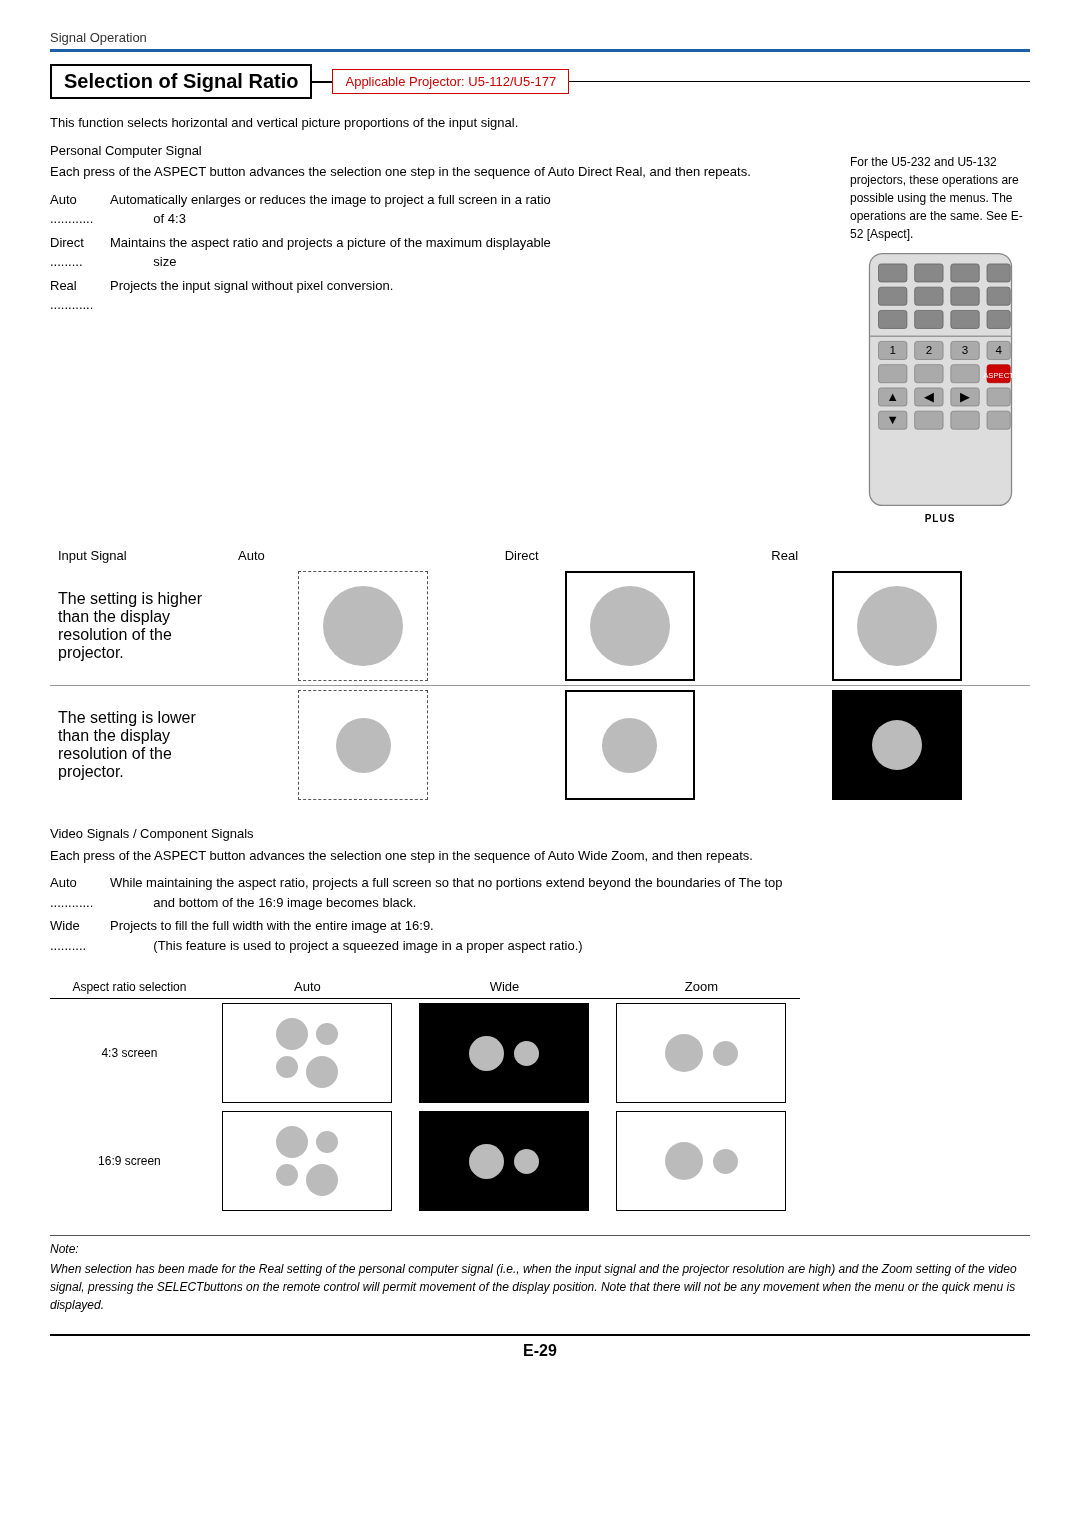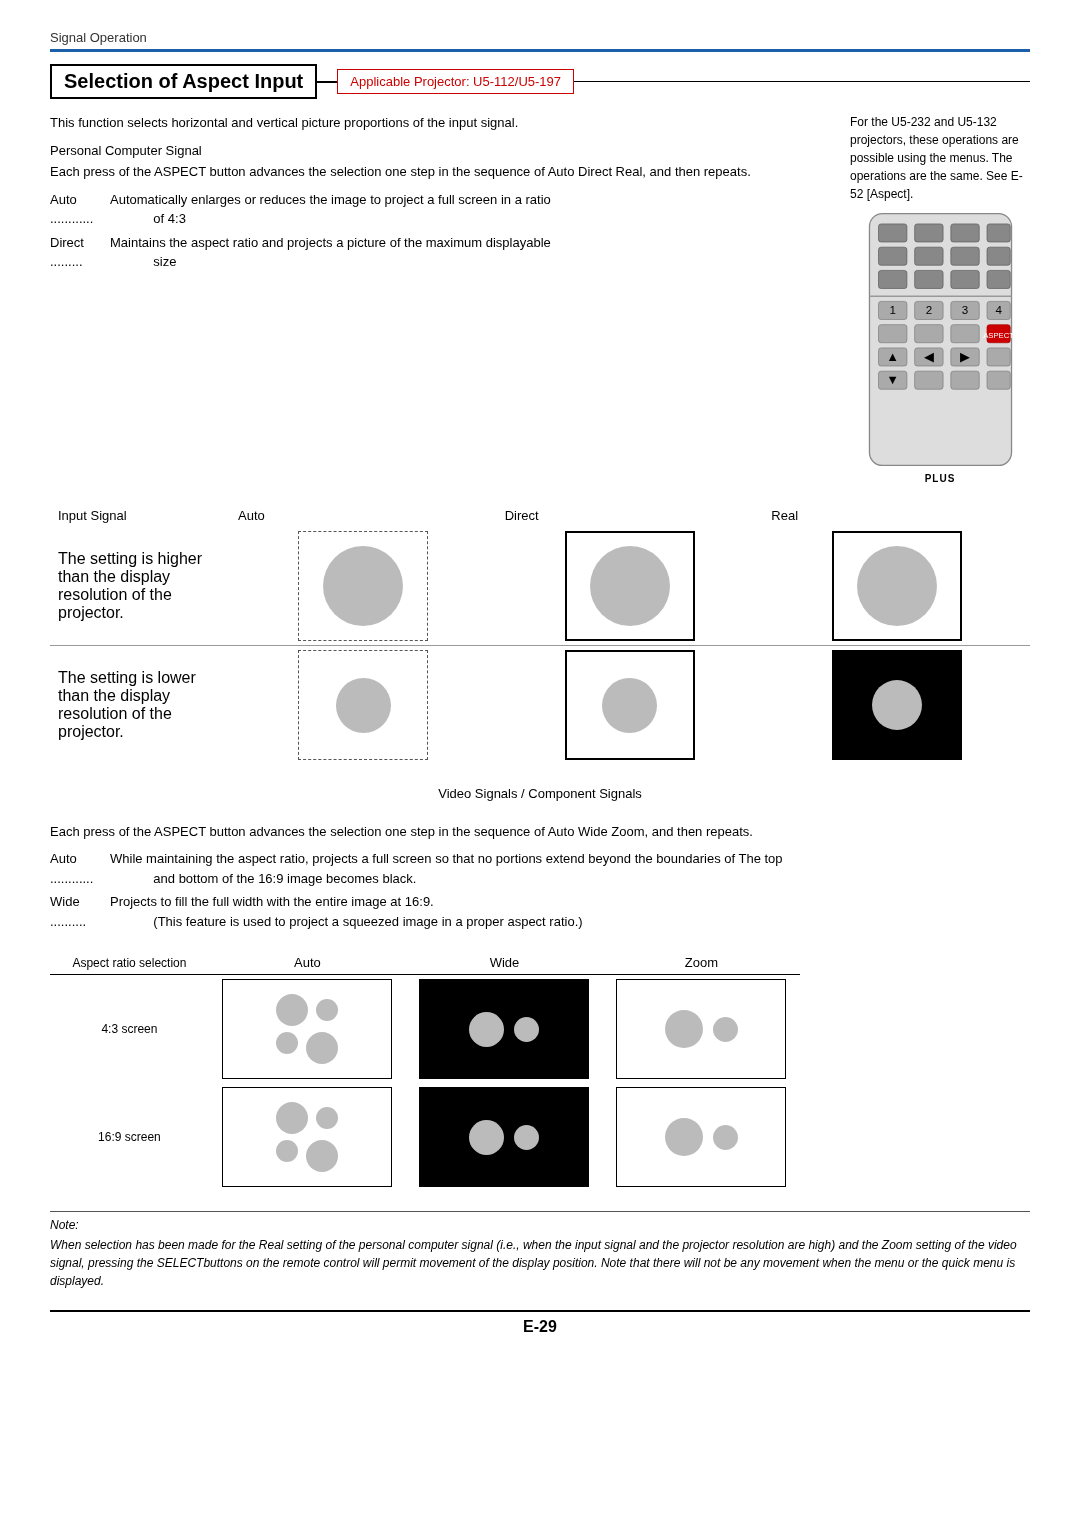--- a/index.html
+++ b/index.html
@@ -56,20 +56,21 @@
     .content-area {
       display: flex;
       gap: 12px;
     }
     .left-col {
       flex: 1;
     }
     .right-col {
       width: 180px;
       flex-shrink: 0;
+      margin-top: 40px;
     }
     .remote-container {
       display: flex;
       flex-direction: column;
       align-items: center;
     }
     p { margin-bottom: 8px; line-height: 1.5; }
     .section-heading { font-size: 13px; font-weight: normal; margin-top: 8px; margin-bottom: 2px; }
     .def-item { display: flex; margin-bottom: 4px; line-height: 1.5; }
     .def-term { width: 60px; flex-shrink: 0; }
@@ -177,42 +178,46 @@
       letter-spacing: 1px;
     }
   </style>
 </head>
 <body>
 
 <div class="general-operation">Signal Operation</div>
 <div class="blue-line"></div>
 
 <div class="title-row">
-  <div class="section-title">Selection of Aspect Input</div>
+  <div class="section-title">Selection of Signal Ratio</div>
   <div class="title-connector"></div>
-  <div class="applicable-projector">Applicable Projector: U5-112/U5-197</div>
+  <div class="applicable-projector">Applicable Projector: U5-112/U5-177</div>
   <div class="title-line-right"></div>
 </div>
 
 <div class="content-area">
   <div class="left-col">
     <p>This function selects horizontal and vertical picture proportions of the input signal.</p>
 
     <p class="section-heading">Personal Computer Signal</p>
     <p>Each press of the ASPECT button advances the selection one step in the sequence of Auto    Direct    Real, and then repeats.</p>
 
     <div style="margin-top:8px;">
       <div class="def-item">
         <span class="def-term">Auto ............</span>
         <span class="def-body">Automatically enlarges or reduces the image to project a full screen in a ratio<br>&nbsp;&nbsp;&nbsp;&nbsp;&nbsp;&nbsp;&nbsp;&nbsp;&nbsp;&nbsp;&nbsp;&nbsp;of 4:3</span>
       </div>
       <div class="def-item">
         <span class="def-term">Direct .........</span>
         <span class="def-body">Maintains the aspect ratio and projects a picture of the maximum displayable<br>&nbsp;&nbsp;&nbsp;&nbsp;&nbsp;&nbsp;&nbsp;&nbsp;&nbsp;&nbsp;&nbsp;&nbsp;size</span>
       </div>
+      <div class="def-item">
+        <span class="def-term">Real ............</span>
+        <span class="def-body">Projects the input signal without pixel conversion.</span>
+      </div>
     </div>
   </div>
 
   <div class="right-col">
     <p style="font-size:12px; line-height:1.5; margin-bottom:8px;">For the U5-232 and U5-132 projectors, these operations are possible using the menus. The operations are the same. See E-52 [Aspect].</p>
     <div class="remote-container">
 
       <svg class="remote-svg" viewBox="0 0 120 200" xmlns="http://www.w3.org/2000/svg">
         <rect x="5" y="2" width="110" height="195" rx="10" ry="10" fill="#ddd" stroke="#888" stroke-width="1"></rect>
 
@@ -312,21 +317,21 @@
           <div class="cell-box" style="background:#000; border: 2px solid #000; margin: auto; display:flex; align-items:center; justify-content:center;">
             <div style="width:50px;height:50px;border-radius:50%;background:#bbb;"></div>
           </div>
         </td>
       </tr>
     </tbody>
   </table>
 </div>
 
 <div class="video-section">
-  <p style="margin-bottom:18px;text-align:center;">Video Signals / Component Signals</p>
+  <p style="margin-bottom:2px;">Video Signals / Component Signals</p>
   <p>Each press of the ASPECT button advances the selection one step in the sequence of Auto    Wide    Zoom, and then repeats.</p>
 
   <div style="margin-top:8px;">
     <div class="def-item">
       <span class="def-term">Auto ............</span>
       <span class="def-body">While maintaining the aspect ratio, projects a full screen so that no portions extend beyond the boundaries of The top<br>&nbsp;&nbsp;&nbsp;&nbsp;&nbsp;&nbsp;&nbsp;&nbsp;&nbsp;&nbsp;&nbsp;&nbsp;and bottom of the 16:9 image becomes black.</span>
     </div>
     <div class="def-item">
       <span class="def-term">Wide ..........</span>
       <span class="def-body">Projects to fill the full width with the entire image at 16:9.<br>&nbsp;&nbsp;&nbsp;&nbsp;&nbsp;&nbsp;&nbsp;&nbsp;&nbsp;&nbsp;&nbsp;&nbsp;(This feature is used to project a squeezed image in a proper aspect ratio.)</span>

